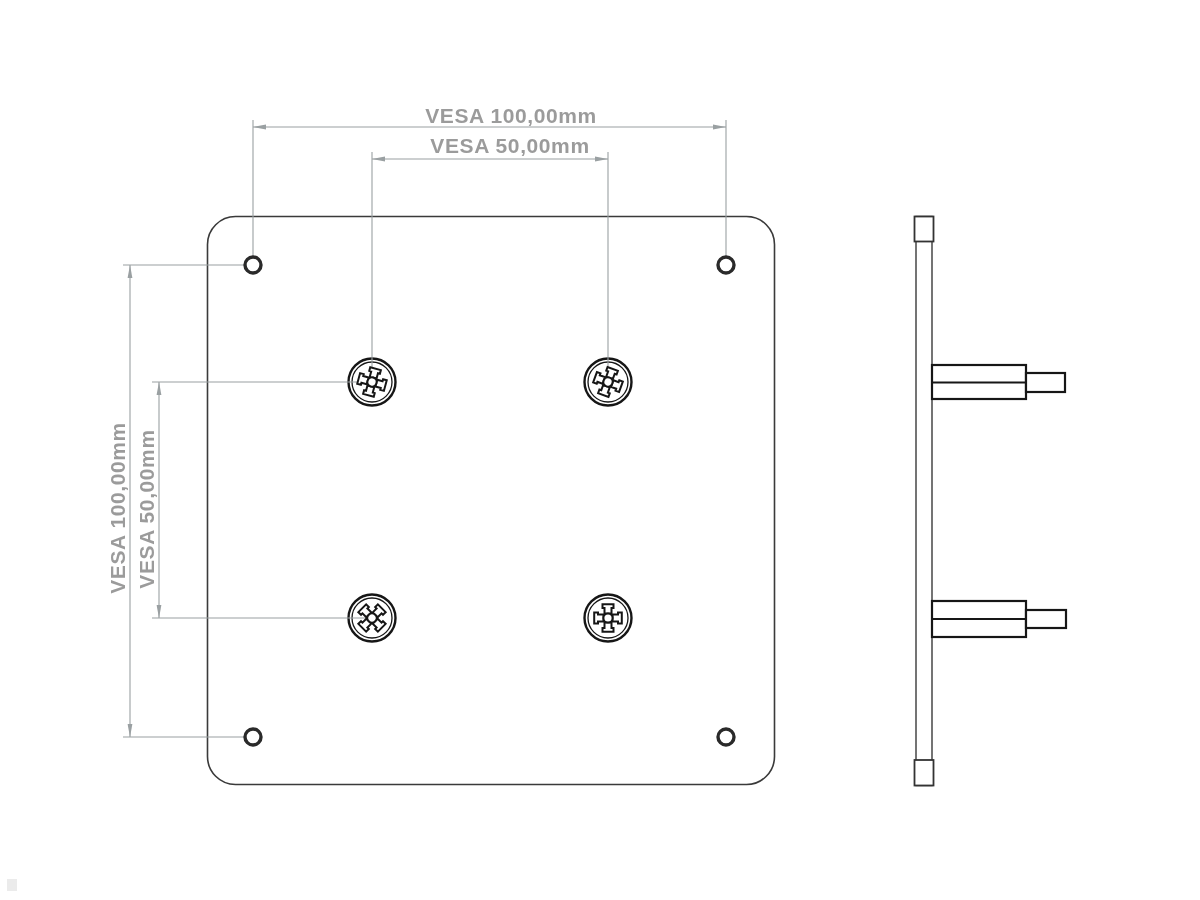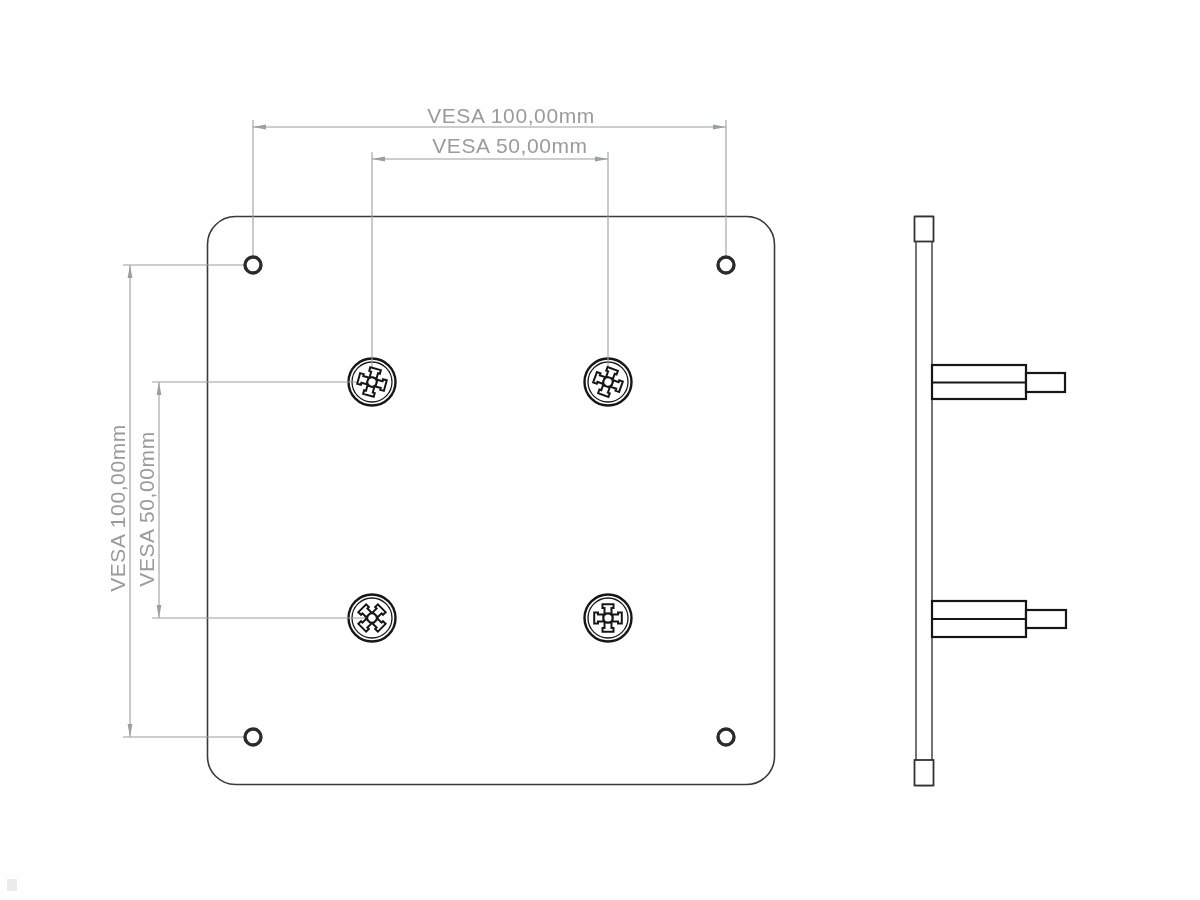--- a/index.html
+++ b/index.html
@@ -5,20 +5,21 @@
   html, body {
     margin: 0; padding: 0;
     width: 1200px; height: 900px;
     background: #ffffff;
     overflow: hidden;
   }
   .canvas {
     position: relative;
     width: 1200px; height: 900px;
     background: var(--background, #ffffff);
+    font-weight: bold;
   }
   svg { display: block; }
 
   .dim-text {
     font-family: "Liberation Sans", sans-serif;
     font-size: 21px;
     letter-spacing: 0.6px;
     fill: var(--dimension-text, #9b9b9b);
   }
   .dim-line {

